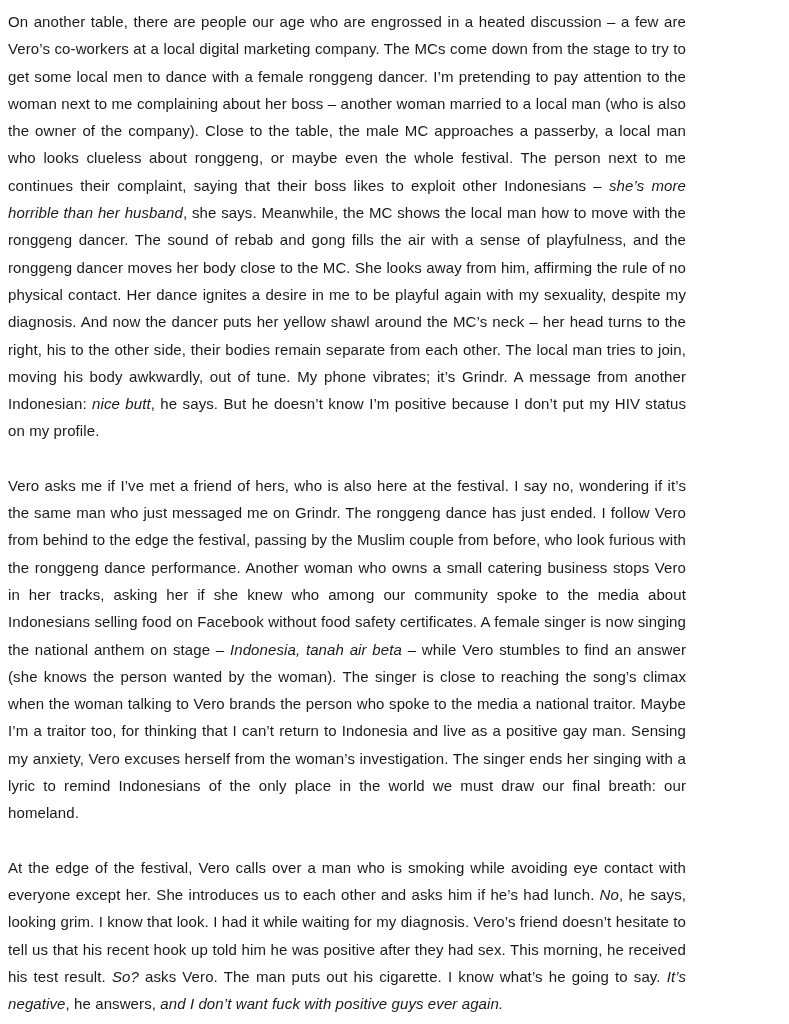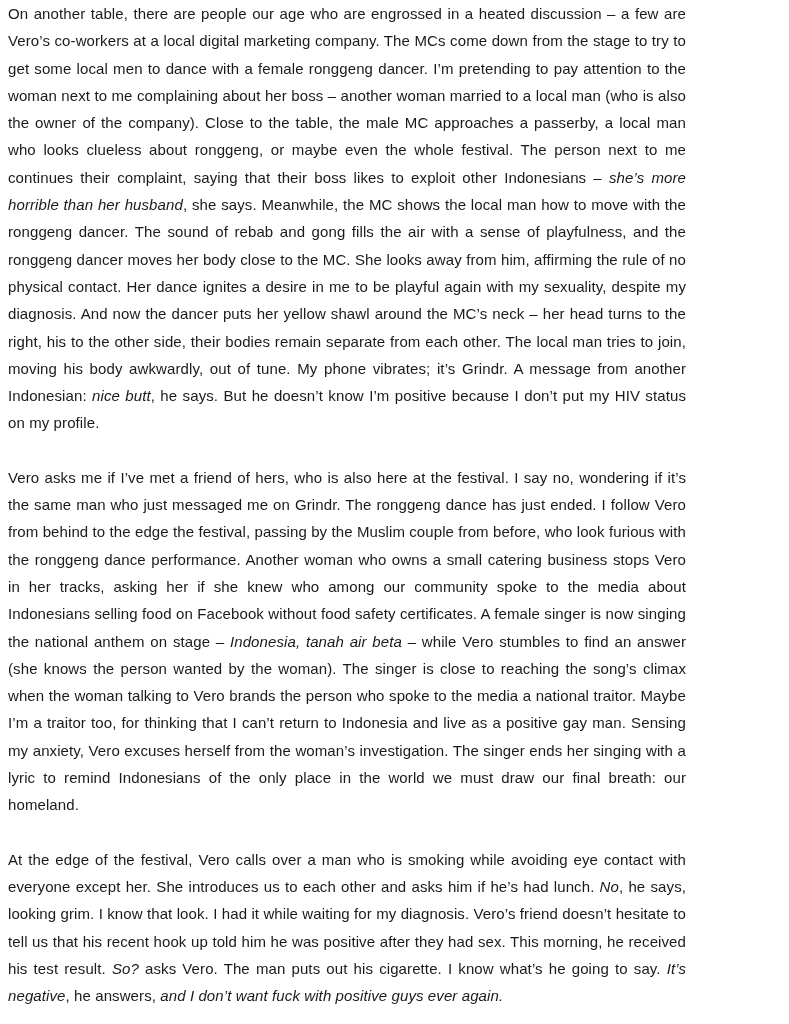--- a/index.html
+++ b/index.html
@@ -10,21 +10,21 @@
   body {
     width: 789px;
     height: 1024px;
     overflow: hidden;
     font-family: "Liberation Sans", sans-serif;
   }
   .page {
     box-sizing: border-box;
     width: 789px;
     height: 1024px;
-    padding: 0 103px 0 8px;
+    padding: 8px 103px 0 8px;
     background: #ffffff;
   }
   .para {
     margin: 0 0 27px 0;
     font-size: 15px;
     line-height: 27.3px;
     color: #1a1a1a;
     text-align: justify;
     letter-spacing: 0.1px;
   }

